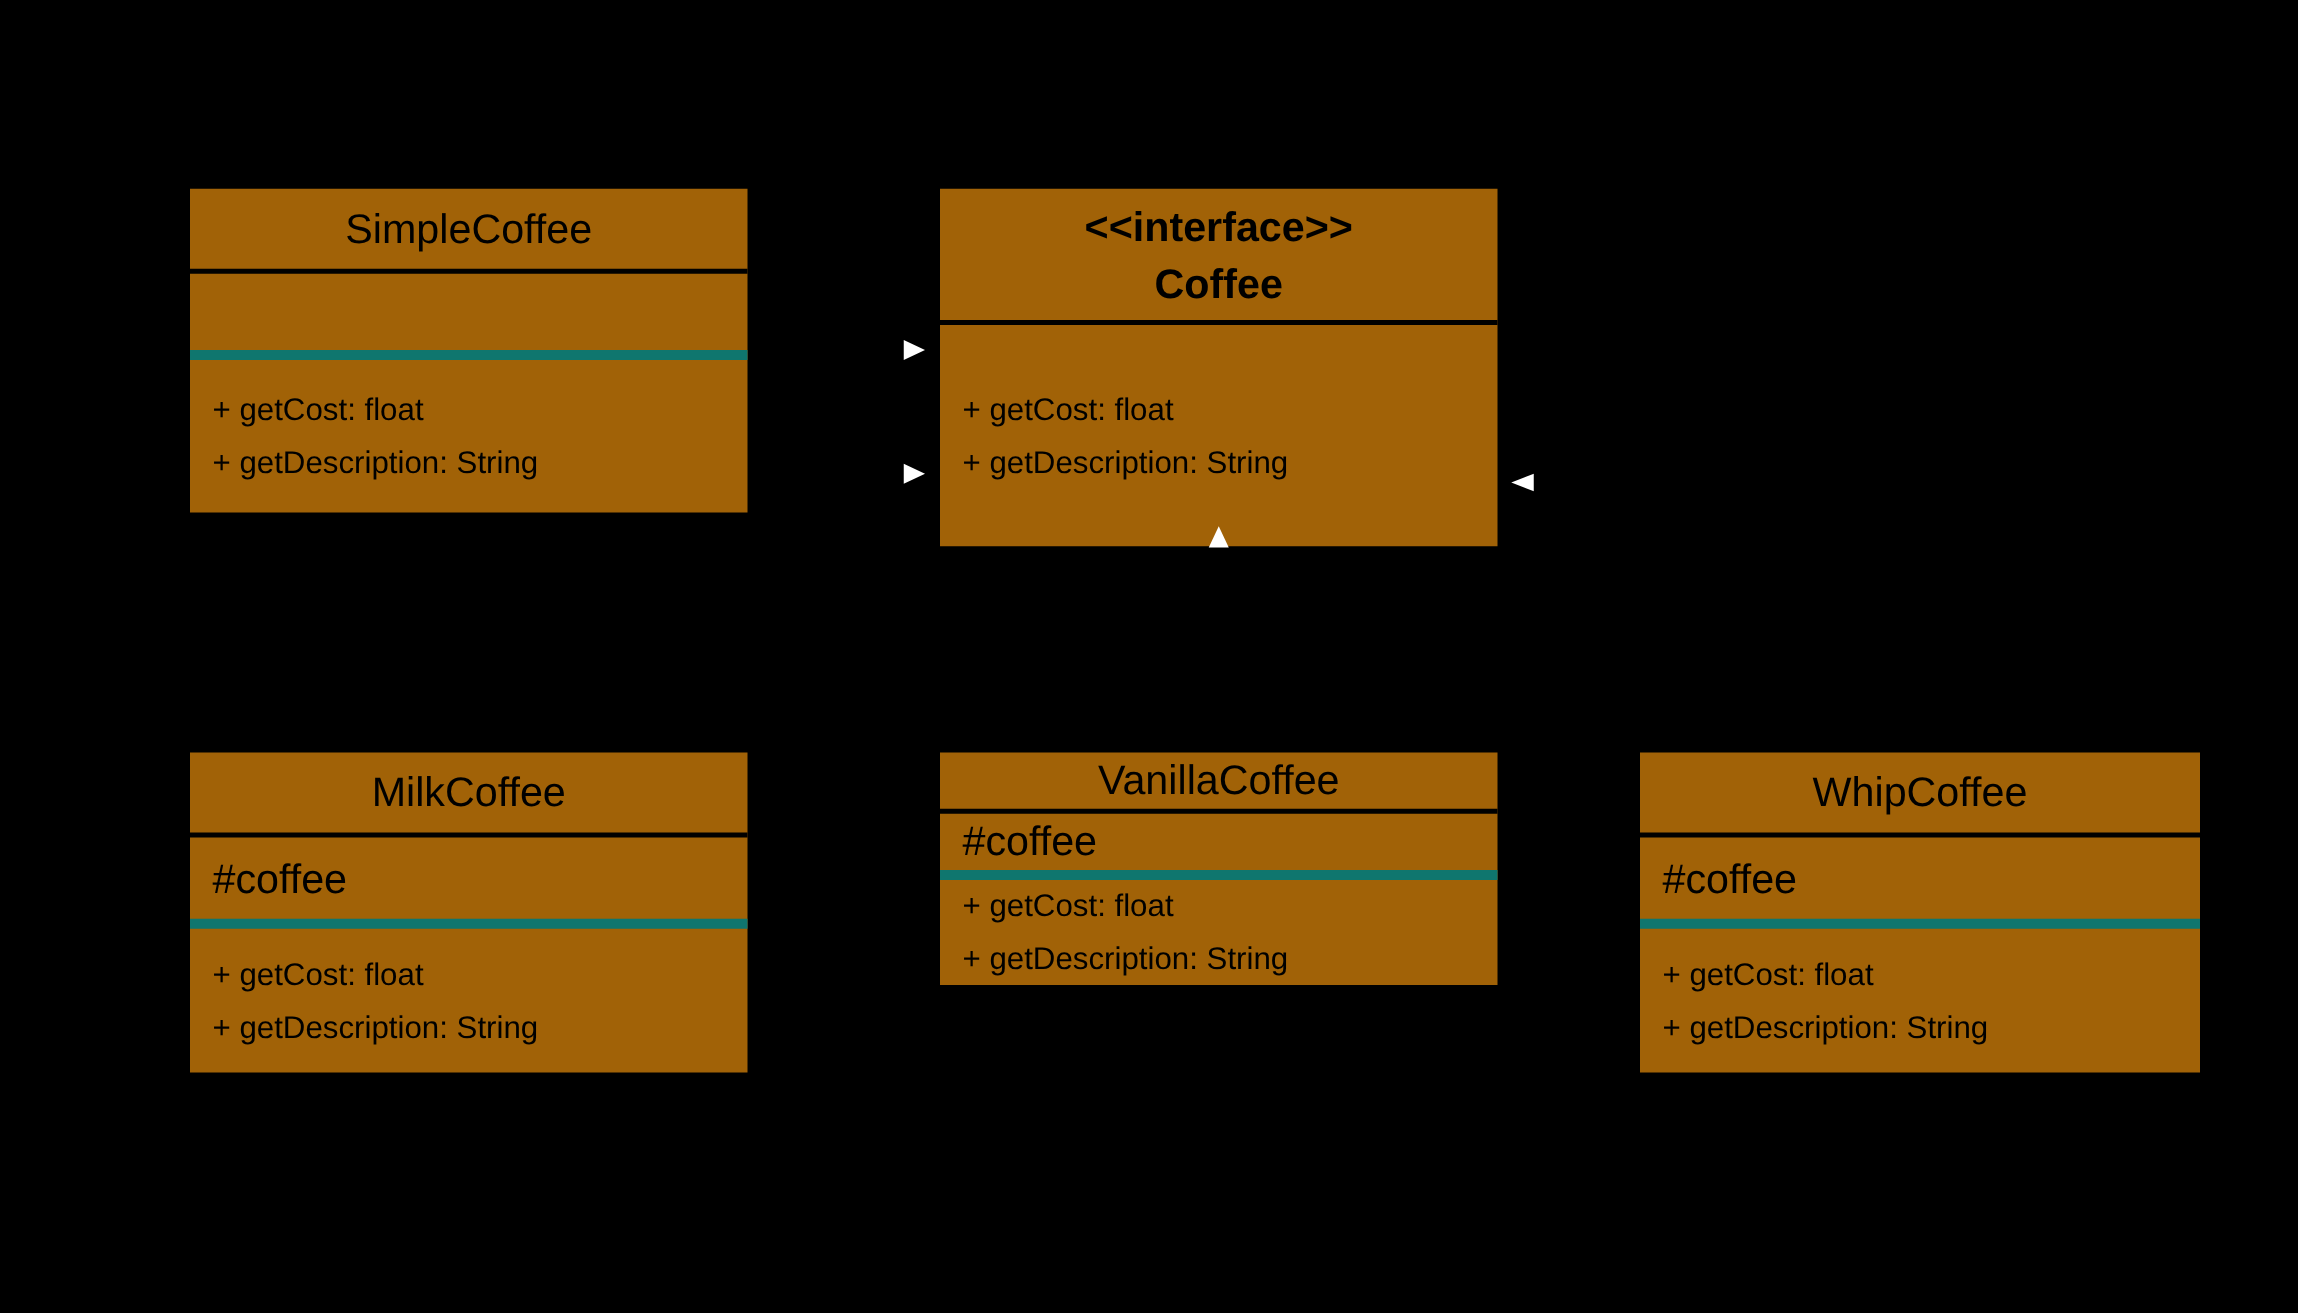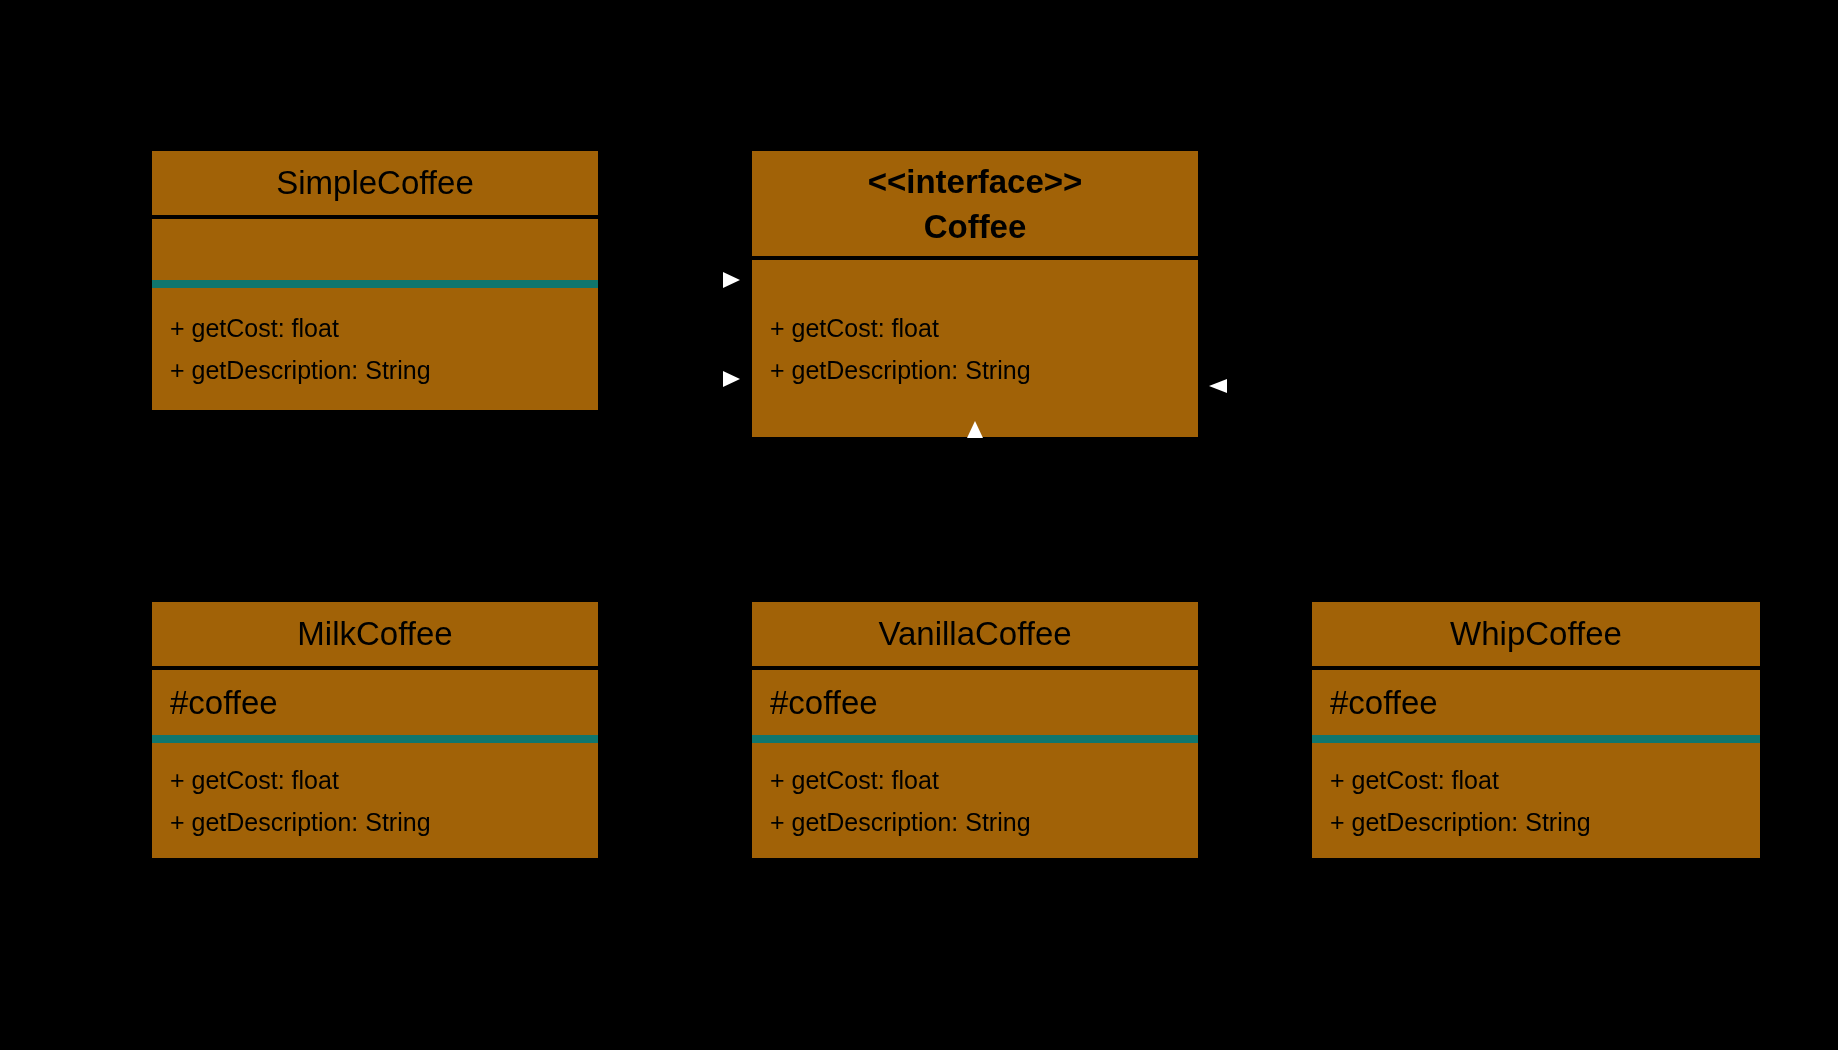--- a/index.html
+++ b/index.html
@@ -14,21 +14,21 @@
 
   .uml-box {
     position: absolute;
     background: #a16207;
     display: flex;
     flex-direction: column;
   }
   .box-simplecoffee  { left: 152px;  top: 151px; width: 446px; height: 259px; }
   .box-coffee        { left: 752px;  top: 151px; width: 446px; height: 286px; }
   .box-milkcoffee    { left: 152px;  top: 602px; width: 446px; height: 256px; }
-  .box-vanillacoffee { left: 752px;  top: 602px; width: 446px; height: 256px; }
+  .box-vanillacoffee { left: 752px;  top: 602px; width: 446px; height: 186px; }
   .box-whipcoffee    { left: 1312px; top: 602px; width: 448px; height: 256px; }
 
   .sec-title {
     display: flex; flex-direction: column;
     align-items: center; justify-content: center;
     font-size: 33px; line-height: 40px;
     border-bottom: 4px solid #000;
     height: 68px;
   }
   .box-coffee .sec-title {

